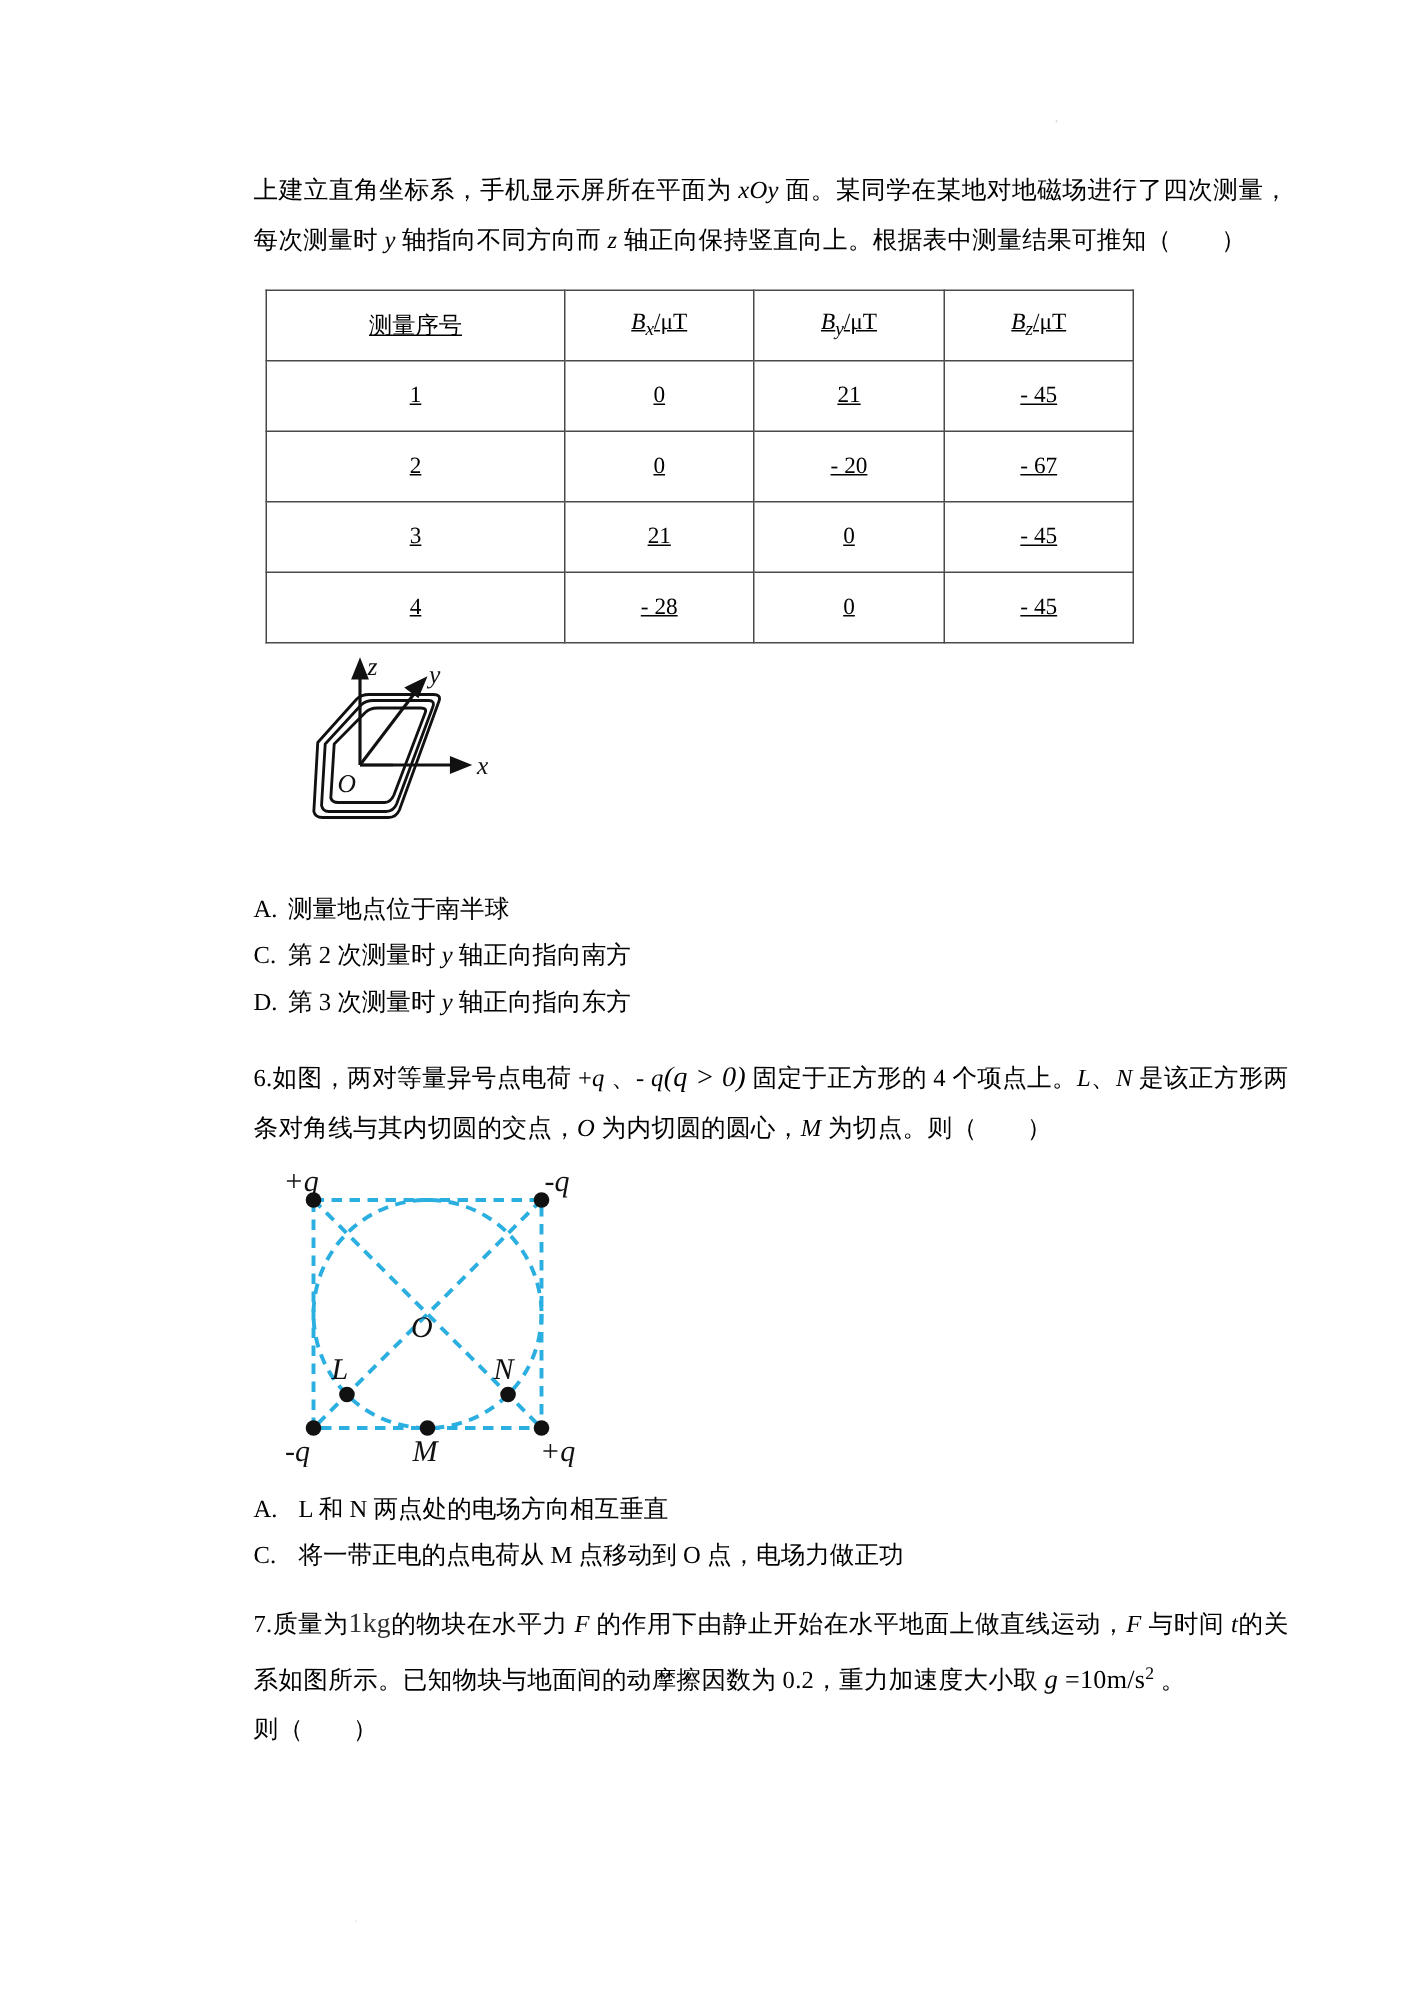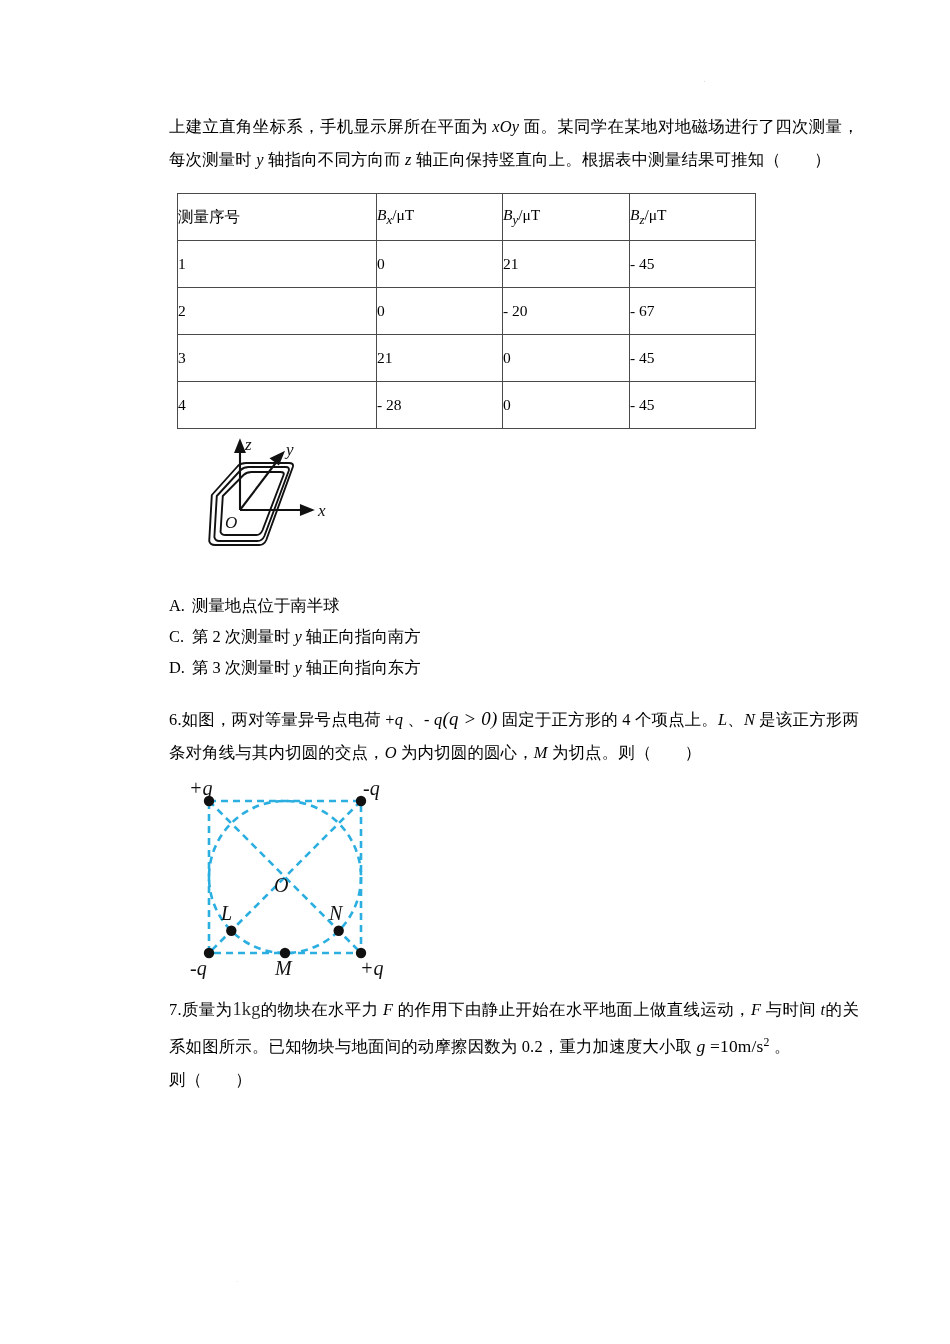--- a/index.html
+++ b/index.html
@@ -66,26 +66,27 @@
     margin-top: 17px;
     margin-left: 8px;
   }
   table.data {
     border-collapse: collapse;
     width: 578px;
     table-layout: fixed;
   }
   table.data td, table.data th {
     border: 1px solid #4a4a4a;
-    text-align: left;
+    text-align: center;
     vertical-align: middle;
     font-size: 15.5px;
     font-weight: normal;
     height: 46px;
     padding: 0;
+    text-decoration: underline;
   }
   table.data col.c1 { width: 199px; }
   table.data col.c2 { width: 126px; }
   table.data col.c3 { width: 127px; }
   table.data col.c4 { width: 126px; }
   .hdr-b { font-style: italic; font-family: "Liberation Serif", serif; }
 
   
   .phone-fig {
     position: relative;
@@ -253,19 +254,21 @@
           <text x="183" y="196">+q</text>
           <text x="44" y="141">L</text>
           <text x="152" y="141">N</text>
           <text x="97" y="113">O</text>
           <text x="98" y="196">M</text>
         </g>
       </svg>
     </div>
 
     <div class="opts">
+      <div class="opt opt6"><span class="lab">A.</span><span>L 和 N 两点处的电场方向相互垂直</span></div>
+      <div class="opt opt6"><span class="lab">C.</span><span>将一带正电的点电荷从 M 点移动到 O 点，电场力做正功</span></div>
     </div>
 
     <p class="para q7"><span>7.</span><span>质量为</span><span style="font-size:1.12em;color:#2f2f2f;">1kg</span><span>的物块在水平力 </span><span class="it">F</span><span> 的作用下由静止开始在水平地面上做直线运动，</span><span class="it">F</span><span> 与时间 </span><span class="it">t</span><span>的关系如图所示。已知物块与地面间的动摩擦因数为 0.2，重力加速度大小取 </span><span class="it" style="font-size:1.08em;">g</span><span style="font-size:1.06em;"> =10m/s</span><span class="unitsup">2</span><span> 。</span></p>
     <p class="para" style="margin-top:0;"><span>则（　　）</span></p>
 
   </div>
 </div>
 
 </body></html>

